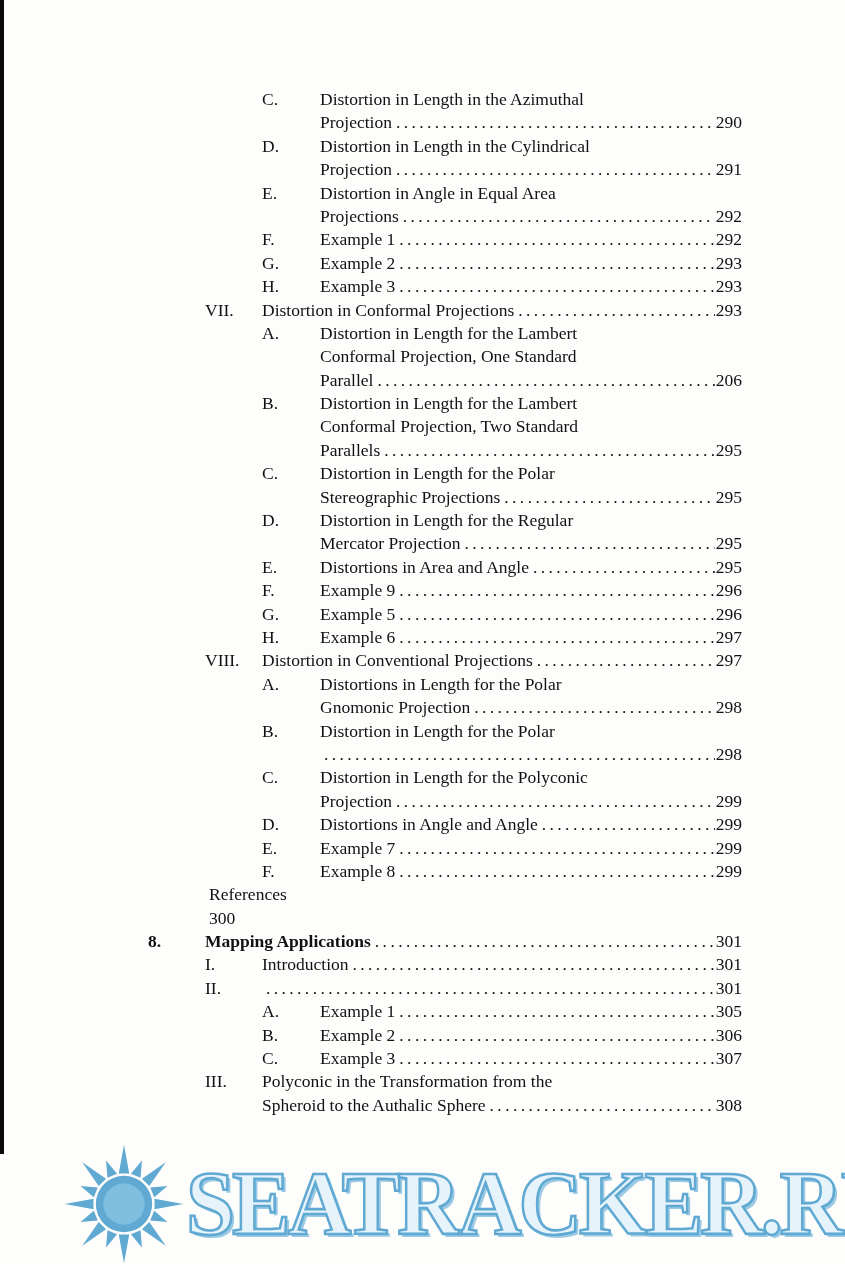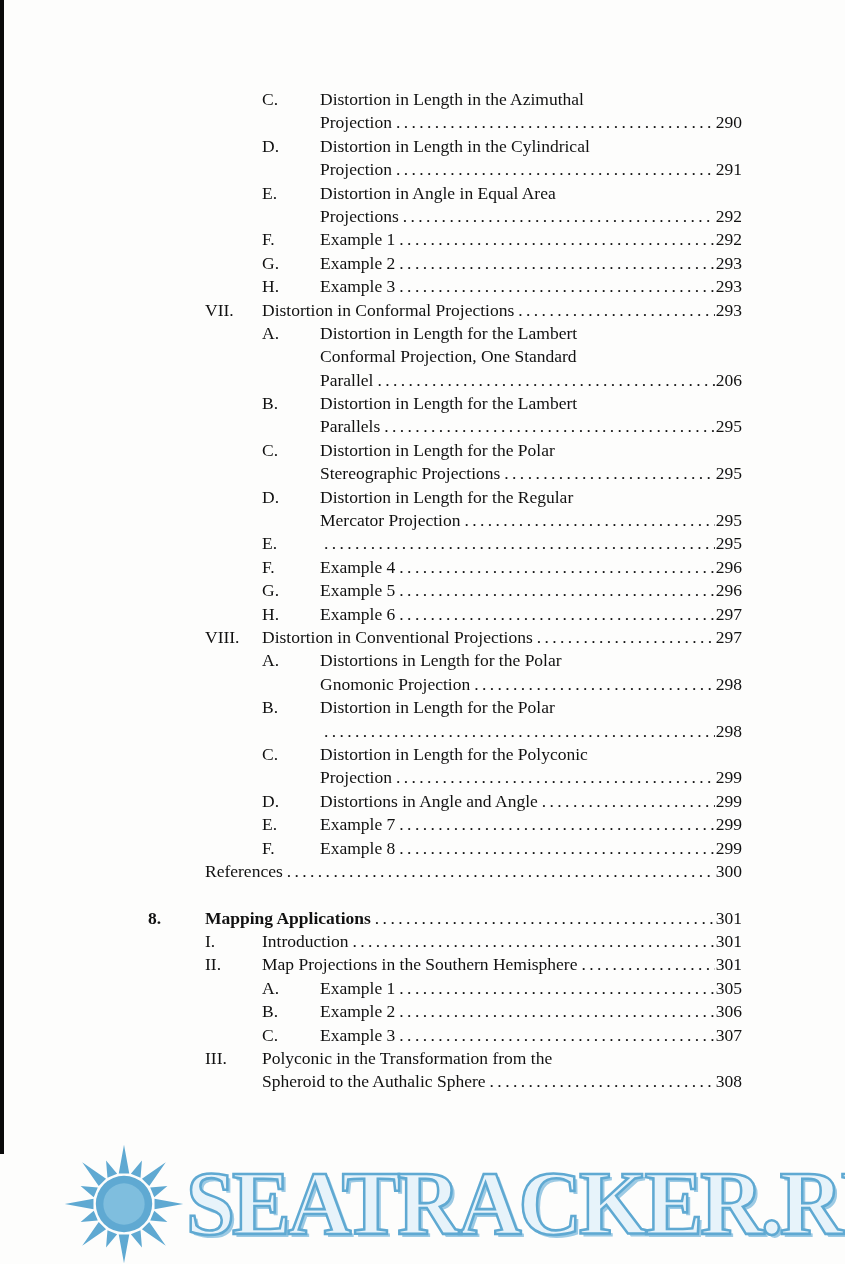--- a/index.html
+++ b/index.html
@@ -24,21 +24,21 @@
   .row .num{flex:0 0 auto;}
   .row .txt{flex:0 0 auto;}
   .chapter .num{width:57px;}
   .chapter .num,.chapter .txt{font-weight:bold;}
   .roman{padding-left:57px;}
   .roman .num{width:57px;}
   .roman-cont{padding-left:114px;}
   .letter{padding-left:114px;}
   .letter .num{width:58px;}
   .letter-cont{padding-left:172px;}
-  .references{padding-left:57px;}
+  .references{padding-left:57px;flex-direction:column;}
   .spacer{height:23.4px;}
   .dots{
     flex:1 1 auto;overflow:hidden;white-space:nowrap;
     margin-left:4px;margin-right:1px;
   }
   .dots::after{
     content:"..........................................................................................................";
     letter-spacing:3.4px;
   }
   .pg{flex:0 0 auto;}
@@ -131,20 +131,23 @@
       <div class="row letter-cont">
         <span class="txt">Parallel</span>
         <span class="dots"></span>
         <span class="pg">206</span>
       </div>
       <div class="row letter">
         <span class="num">B.</span>
         <span class="txt">Distortion in Length for the Lambert</span>
       </div>
       <div class="row letter-cont">
+        <span class="txt">Conformal Projection, Two Standard</span>
+      </div>
+      <div class="row letter-cont">
         <span class="txt">Parallels</span>
         <span class="dots"></span>
         <span class="pg">295</span>
       </div>
       <div class="row letter">
         <span class="num">C.</span>
         <span class="txt">Distortion in Length for the Polar</span>
       </div>
       <div class="row letter-cont">
         <span class="txt">Stereographic Projections</span>
@@ -155,26 +158,27 @@
         <span class="num">D.</span>
         <span class="txt">Distortion in Length for the Regular</span>
       </div>
       <div class="row letter-cont">
         <span class="txt">Mercator Projection</span>
         <span class="dots"></span>
         <span class="pg">295</span>
       </div>
       <div class="row letter">
         <span class="num">E.</span>
+        <span class="txt">Distortions in Area and Angle</span>
         <span class="dots"></span>
         <span class="pg">295</span>
       </div>
       <div class="row letter">
         <span class="num">F.</span>
-        <span class="txt">Example 4</span>
+        <span class="txt">Example 9</span>
         <span class="dots"></span>
         <span class="pg">296</span>
       </div>
       <div class="row letter">
         <span class="num">G.</span>
         <span class="txt">Example 5</span>
         <span class="dots"></span>
         <span class="pg">296</span>
       </div>
       <div class="row letter">
@@ -246,21 +250,20 @@
         <span class="pg">301</span>
       </div>
       <div class="row roman">
         <span class="num">I.</span>
         <span class="txt">Introduction</span>
         <span class="dots"></span>
         <span class="pg">301</span>
       </div>
       <div class="row roman">
         <span class="num">II.</span>
-        <span class="txt">Map Projections in the Southern Hemisphere</span>
         <span class="dots"></span>
         <span class="pg">301</span>
       </div>
       <div class="row letter">
         <span class="num">A.</span>
         <span class="txt">Example 1</span>
         <span class="dots"></span>
         <span class="pg">305</span>
       </div>
       <div class="row letter">

